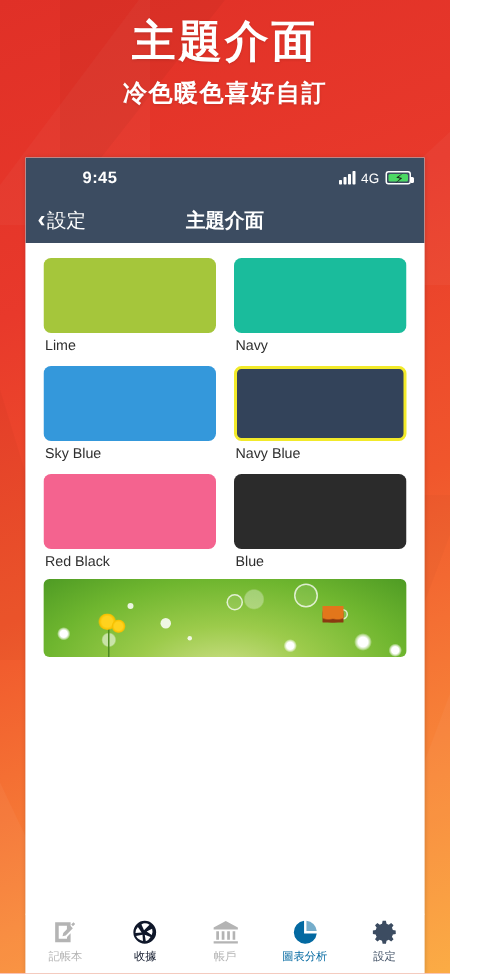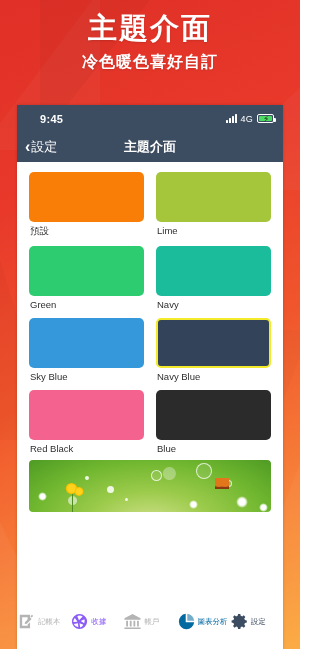--- a/index.html
+++ b/index.html
@@ -39,21 +39,21 @@
     background:#ffffff; z-index:5; overflow:hidden;
     box-shadow:0 0 3px rgba(0,0,0,.18);
     display:flex; flex-direction:column;
   }
   
   .statusbar{
     height:27px; background:#3c4c61; color:#fff;
     display:flex; align-items:center; padding:0 9px;
     font-size:11px; flex:0 0 auto;
   }
-  .sb-time{ font-weight:bold; margin-left:14px; letter-spacing:.3px; }
+  .sb-time{ font-weight:bold; margin-left:29px; letter-spacing:.3px; }
   .sb-right{ margin-left:auto; display:flex; align-items:center; gap:4px; }
   .bars{ display:flex; align-items:flex-end; gap:1px; height:9px; }
   .bars i{ display:block; width:2px; background:#fff; border-radius:.5px; }
   .bars i:nth-child(1){ height:3px; }
   .bars i:nth-child(2){ height:5px; }
   .bars i:nth-child(3){ height:7px; }
   .bars i:nth-child(4){ height:9px; }
   .sb-net{ font-size:9px; letter-spacing:.2px; }
   .batt{
     position:relative; width:17px; height:9px;
@@ -131,21 +131,21 @@
       radial-gradient(ellipse at 30% 70%, #8a3a10 0 40%, rgba(138,58,16,0) 55%),
       radial-gradient(ellipse at 70% 70%, #8a3a10 0 40%, rgba(138,58,16,0) 55%);
   }
   
   .tabbar{
     flex:0 0 auto; height:40px; background:#fff;
     display:flex; align-items:flex-start; padding-top:2px;
     border-top:1px solid #fff;
   }
   .tab{
-    flex:1; display:flex; align-items:center; gap:2px;
+    flex:1; display:flex; flex-direction:column; align-items:center; gap:2px;
     color:#b4b4b4;
   }
   .tab.active{ color:#3c4c61; }
   .tab-ico{ width:19px; height:19px; display:block; }
   .tab-label{ font-size:7.5px; line-height:9px; }
 </style>
 </head>
 <body>
 
 <div id="root">
@@ -188,30 +188,22 @@
       <div class="nav-back">
         <span class="chev">‹</span>
         <span>設定</span>
       </div>
       <div class="nav-title">主題介面</div>
     </div>
 
     <div class="content">
       <div class="grid">
         <div class="cell">
-          <div class="swatch" style="background: rgb(249, 126, 7);"></div>
-          <div class="cell-label">預設</div>
-        </div>
-        <div class="cell">
           <div class="swatch" style="background: rgb(165, 198, 59);"></div>
           <div class="cell-label">Lime</div>
-        </div>
-        <div class="cell">
-          <div class="swatch" style="background: rgb(46, 204, 113);"></div>
-          <div class="cell-label">Green</div>
         </div>
         <div class="cell">
           <div class="swatch" style="background: rgb(26, 188, 156);"></div>
           <div class="cell-label">Navy</div>
         </div>
         <div class="cell">
           <div class="swatch" style="background: rgb(52, 152, 219);"></div>
           <div class="cell-label">Sky Blue</div>
         </div>
         <div class="cell">
@@ -249,21 +241,21 @@
     <div class="tabbar">
 
       <div class="tab" style="color: rgb(180, 180, 180);">
         <svg class="tab-ico" viewBox="0 0 24 24">
           <path d="M3.5 3.5h13v4.2l-3.1 3.1V6.5H6.5v11h7v-1.6l3-3v7.6h-13z" fill="currentColor"></path>
           <path d="M20.4 5.1l-1.5-1.5-1.9 1.9 1.5 1.5zM16.3 6.6l-6 6-.6 2.7 2.7-.6 6-6z" fill="currentColor"></path>
         </svg>
         <span class="tab-label">記帳本</span>
       </div>
 
-      <div class="tab" style="color: #8b5cf6;">
+      <div class="tab" style="color: #0f172a;">
         <svg class="tab-ico" viewBox="0 0 24 24">
           <path d="M12 2.4A9.6 9.6 0 1 0 21.6 12 9.61 9.61 0 0 0 12 2.4zm0 2.1a7.4 7.4 0 0 1 4 1.2l-4.6 4.6-2.2-4.9a7.4 7.4 0 0 1 2.8-.9zM6.2 7.6l3.2 4.6-5.2.5a7.4 7.4 0 0 1 2-5.1zm-1.5 7.6l5.4-1 .4 5.1a7.45 7.45 0 0 1-5.8-4.1zm8.2 4.3l-.9-5.3 4.9 1.8a7.42 7.42 0 0 1-4 3.5zm5-5.2l-4.3-3 4.6-2.2a7.38 7.38 0 0 1-.3 5.2z" fill="currentColor"></path>
         </svg>
         <span class="tab-label">收據</span>
       </div>
 
       <div class="tab" style="color: rgb(180, 180, 180);">
         <svg class="tab-ico" viewBox="0 0 24 24">
           <path d="M12 2.6L1.8 8v1.7h20.4V8zM4 11.2h2.3v7.1H4zm4.6 0h2.3v7.1H8.6zm4.6 0h2.3v7.1h-2.3zm4.6 0H20v7.1h-2.2zM1.8 19.6h20.4v1.8H1.8z" fill="currentColor"></path>
         </svg>

